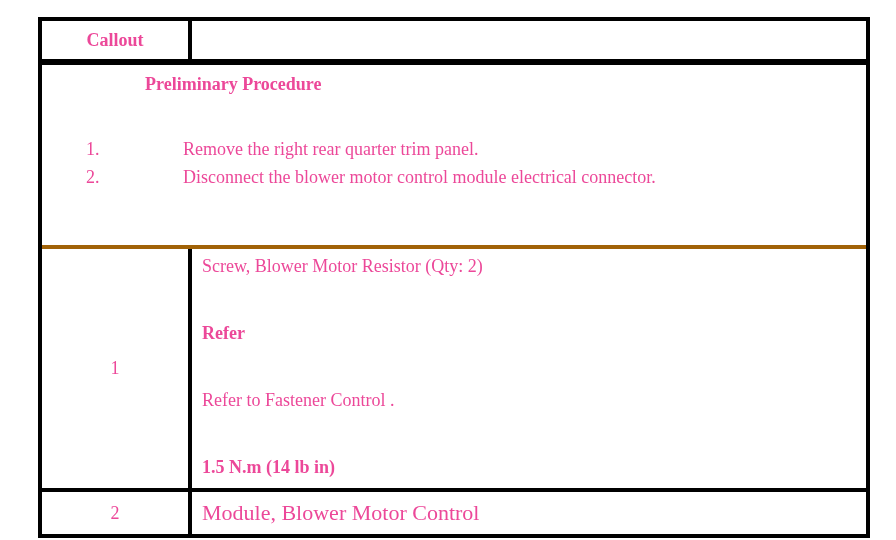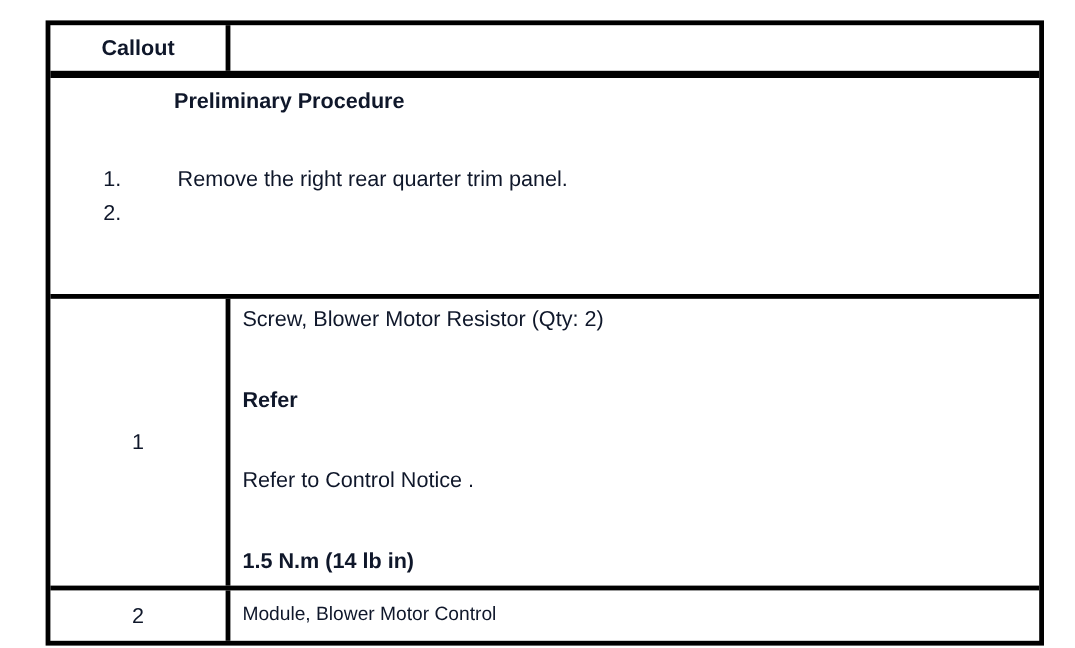--- a/index.html
+++ b/index.html
@@ -1,22 +1,22 @@
 <!DOCTYPE html>
 <html><head>
 <meta charset="utf-8">
 <style>
   html, body { margin: 0; padding: 0; background: #ffffff; }
   .page {
     position: relative;
     width: 896px;
     height: 540px;
     background: #ffffff;
-    color: #0f172a;
-    font-family: Liberation Sans, sans-serif;
+    color: #ec4899;
+    font-family: Liberation Serif, serif;
     overflow: hidden;
   }
   .doc-table {
     position: absolute;
     left: 38px;
     top: 17px;
     width: 832px;
     box-sizing: border-box;
     border: 4px solid #000000;
     background: #ffffff;
@@ -36,35 +36,35 @@
   .comp-col { flex: 1 1 auto; box-sizing: border-box; }
   .header-cell {
     display: flex;
     align-items: center;
     justify-content: center;
     font-size: 18px;
     font-weight: bold;
   }
   .prelim-row {
     height: 175px;
-    border-bottom: 4px solid #000000;
+    border-bottom: 4px solid #a16207;
   }
   .prelim-title {
     font-size: 18px;
     font-weight: bold;
     line-height: 21px;
     margin: 9px 0 0 103px;
   }
   .steps { margin-top: 40px; font-size: 18px; }
   .step { display: flex; line-height: 28px; }
   .step-marker {
     flex: 0 0 62px;
     margin-left: 44px;
   }
-  .step-text { flex: 1 1 auto; }
+  .step-text { flex: 1 1 auto; margin-left: 35px; }
   .body-row-1 {
     display: flex;
     align-items: stretch;
     height: 243px;
     border-bottom: 4px solid #000000;
   }
   .body-row-2 {
     display: flex;
     align-items: stretch;
     height: 42px;
@@ -76,21 +76,21 @@
     font-size: 18px;
   }
   .para-cell { padding: 6px 12px 0 10px; font-size: 18px; }
   .para-cell p { margin: 0; line-height: 22px; }
   .para-cell p + p { margin-top: 45px; }
   .bold { font-weight: bold; }
   .single-line-cell {
     display: flex;
     align-items: center;
     padding-left: 10px;
-    font-size: 16px;
+    font-size: 22px;
   }
 </style>
 </head>
 <body>
 
 <div class="page">
   <div class="doc-table">
 
     <div class="row header-row">
       <div class="callout-col header-cell">Callout</div>
@@ -98,30 +98,31 @@
 
     <div class="row prelim-row">
       <div class="prelim-title">Preliminary Procedure</div>
       <div class="steps">
         <div class="step">
           <span class="step-marker">1.</span>
           <span class="step-text">Remove the right rear quarter trim panel.</span>
         </div>
         <div class="step">
           <span class="step-marker">2.</span>
+          <span class="step-text">Disconnect the blower motor control module electrical connector.</span>
         </div>
       </div>
     </div>
 
     <div class="row body-row-1">
       <div class="callout-col callout-num">1</div>
       <div class="comp-col para-cell">
         <p>Screw, Blower Motor Resistor (Qty: 2)</p>
         <p class="bold">Refer</p>
-        <p>Refer to Control Notice .</p>
+        <p>Refer to Fastener Control .</p>
         <p class="bold">1.5 N.m (14 lb in)</p>
       </div>
     </div>
 
     <div class="row body-row-2">
       <div class="callout-col callout-num">2</div>
       <div class="comp-col single-line-cell">Module, Blower Motor Control</div>
     </div>
 
   </div>

